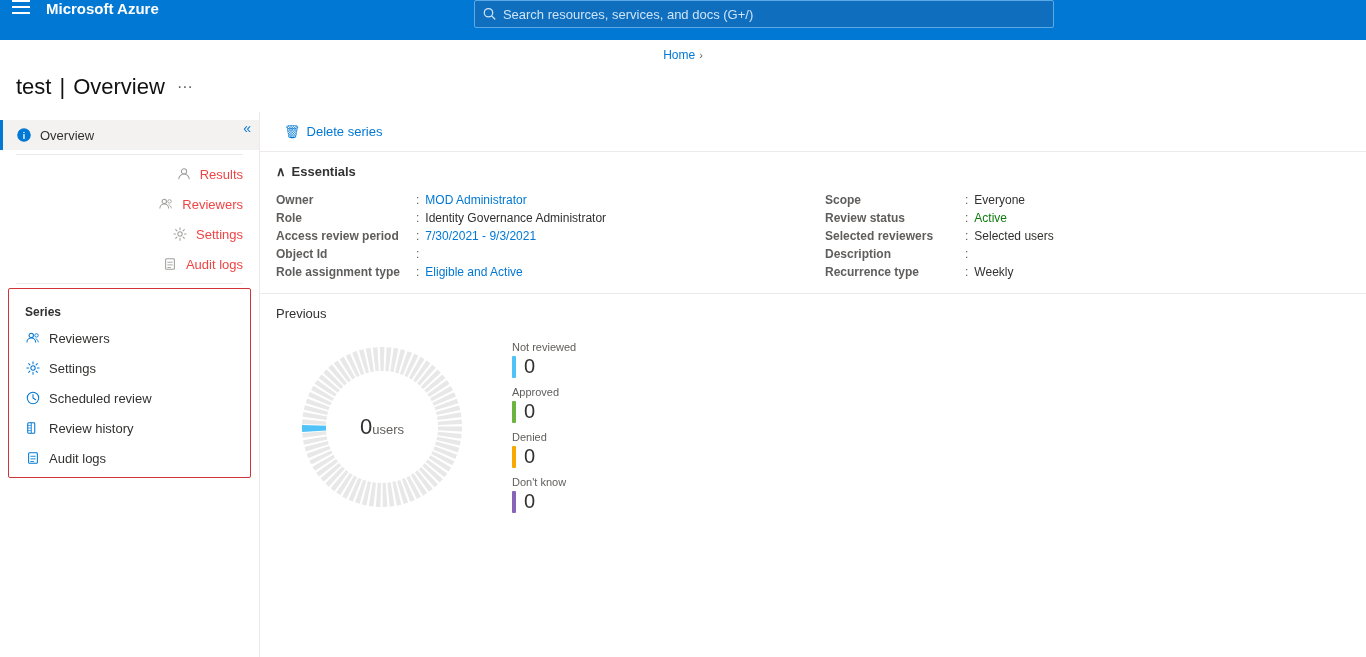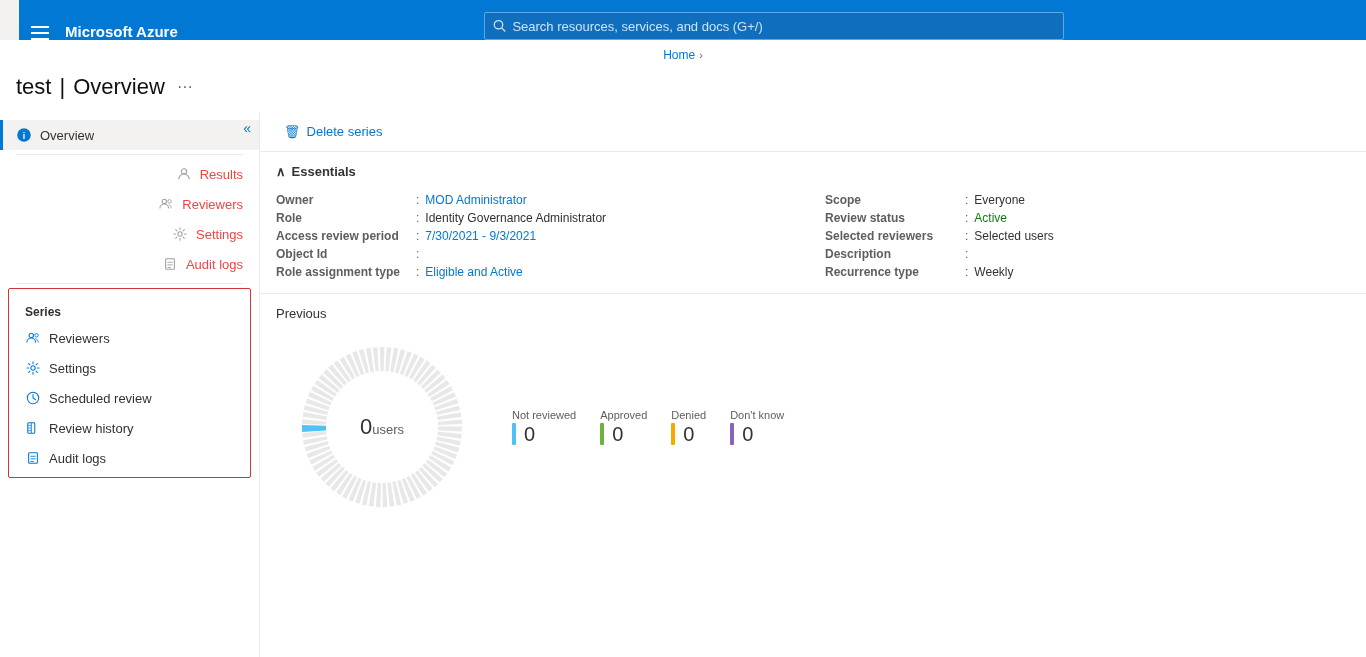--- a/index.html
+++ b/index.html
@@ -4,24 +4,23 @@
   <style>
     * { box-sizing: border-box; margin: 0; padding: 0; }
     body { font-family: 'Segoe UI', Arial, sans-serif; font-size: 13px; color: #333; background: #f3f2f1; }
 
     
     .top-nav {
       background: #0078d4;
       color: white;
       height: 40px;
       display: flex;
-      align-items: flex-end;
+      align-items: flex-start;
       padding: 0 12px;
       gap: 16px;
-      margin-left: 19px;
     }
     .top-nav-title { font-size: 15px; font-weight: 600; color: white; flex-shrink: 0; }
     .hamburger { display: flex; flex-direction: column; gap: 4px; cursor: pointer; }
     .hamburger span { width: 18px; height: 2px; background: white; display: block; }
     .search-bar {
       flex: 1;
       max-width: 580px;
       margin: 0 auto;
       background: #106ebe;
       border: 1px solid #5aaae7;
@@ -251,22 +250,22 @@
       transform: translate(-50%, -50%);
       text-align: center;
       font-size: 22px;
       font-weight: 300;
       color: #323130;
     }
 
     
     .legend {
       display: flex;
-      flex-direction: row;
-      gap: 24px;
+      flex-direction: column;
+      gap: 8px;
     }
     .legend-item {
       display: flex;
       flex-direction: column;
       gap: 0;
     }
     .legend-label {
       font-size: 11px;
       color: #605e5c;
       margin-bottom: 2px;

